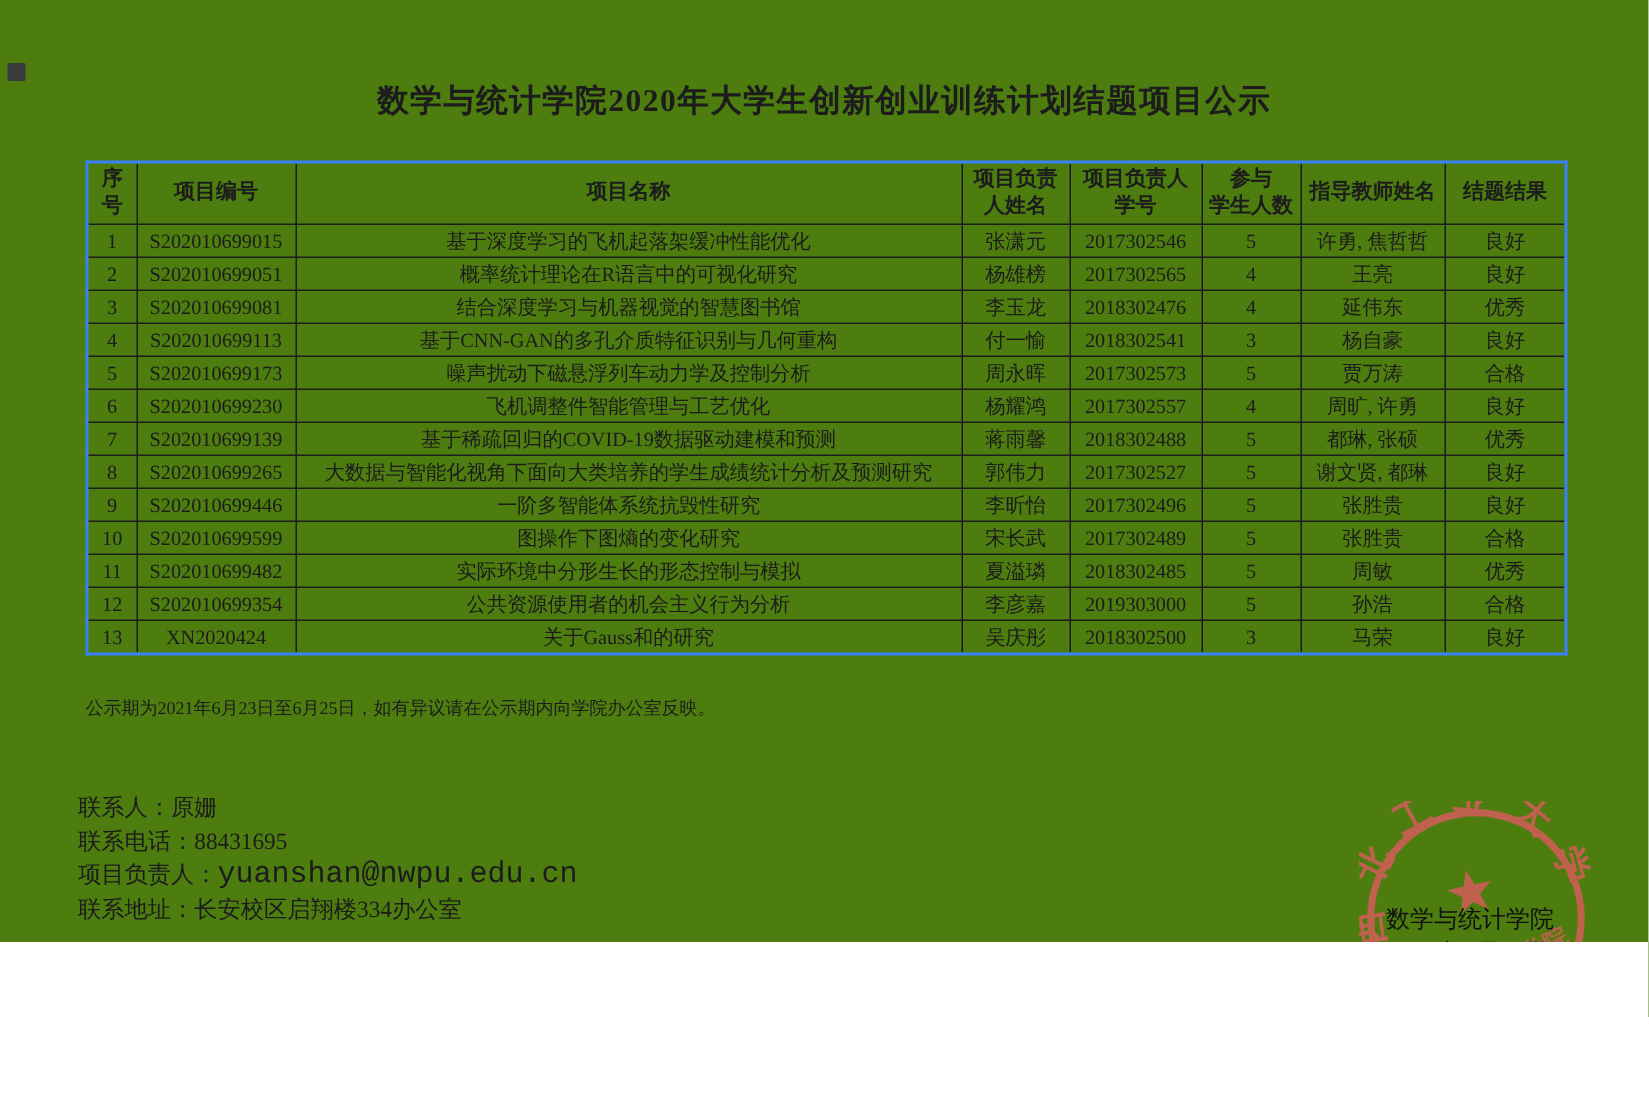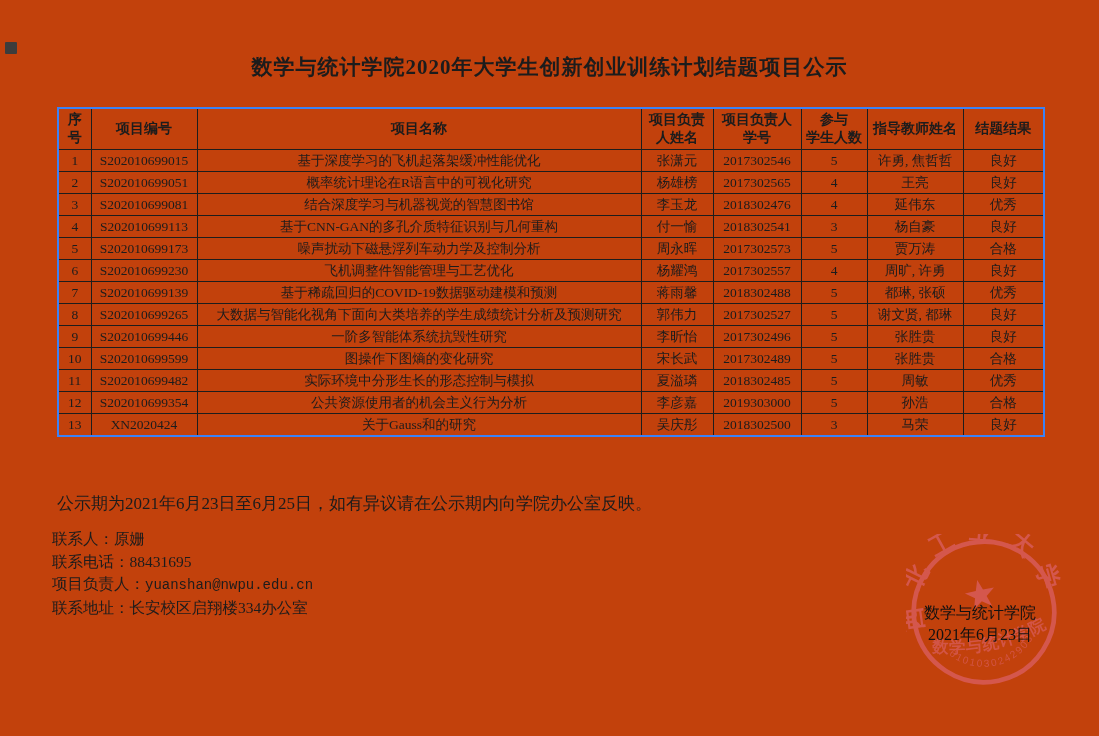--- a/index.html
+++ b/index.html
@@ -1,19 +1,19 @@
 <!DOCTYPE html>
 <html><head>
 <meta charset="utf-8">
 <style>
   html,body { margin:0; padding:0; background:#ffffff; }
   .page {
     position:relative;
-    width:1099px; height:736px;
-    background:#c2410c;
+    width:1099px; height:628px;
+    background:#4d7c0f;
     font-family:"Liberation Serif", serif;
     color:#1c1c1c;
     overflow:hidden;
   }
   .scan-artifact {
     position:absolute; left:5px; top:42px;
     width:12px; height:12px;
     background:#3c3c3c; border-radius:1px;
   }
   .title {
@@ -43,30 +43,30 @@
     line-height:1.3;
     white-space:pre-line;
   }
   table.projects td {
     font-size:13.5px;
     height:21px;
     line-height:21px;
     white-space:nowrap;
   }
   .notice {
-    position:absolute; left:57px; top:492px;
+    position:absolute; left:57px; top:464px;
     margin:0;
-    font-size:17px;
+    font-size:12px;
   }
   .contact {
     position:absolute; left:52px; top:528px;
     font-size:15.5px;
     line-height:22.5px;
   }
-  .contact .mono { font-family:"Liberation Mono", monospace; font-size:14px; }
+  .contact .mono { font-family:"Liberation Mono", monospace; font-size:20px; }
   .stamp-svg {
     position:absolute; left:906px; top:534px;
     width:156px; height:156px;
     opacity:0.82;
     z-index:1;
   }
   .sign-org, .sign-date {
     position:absolute; left:895px;
     width:170px;
     text-align:center;

